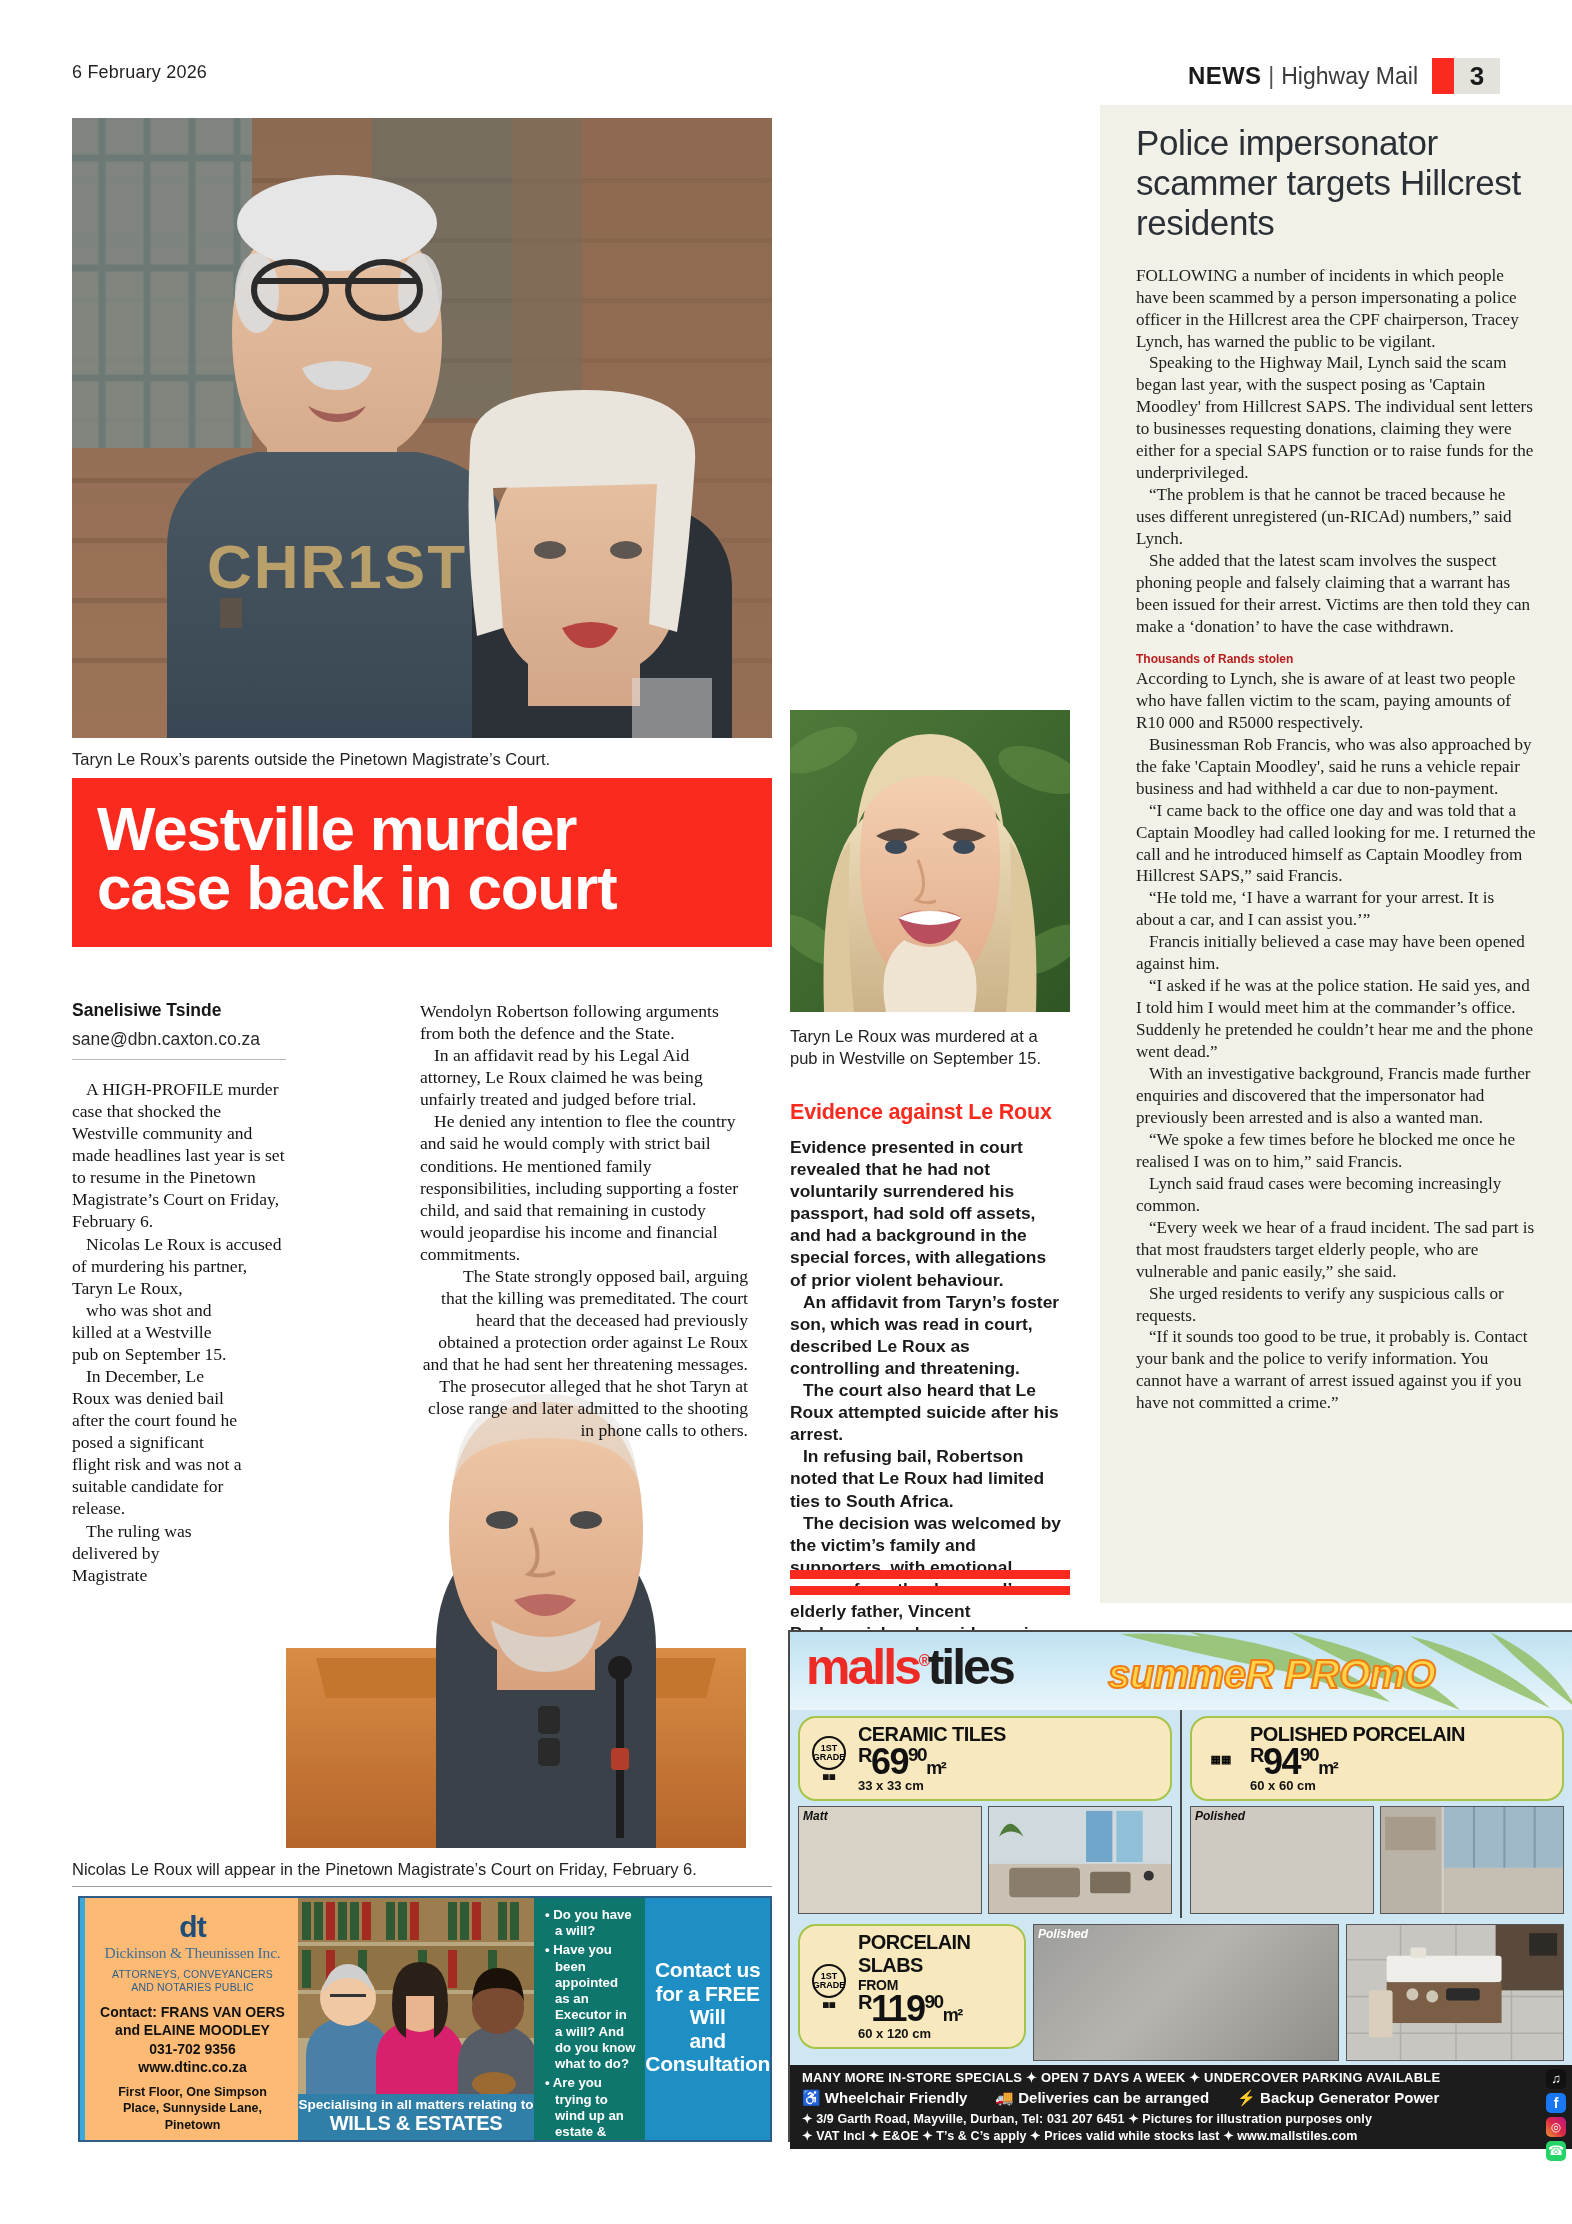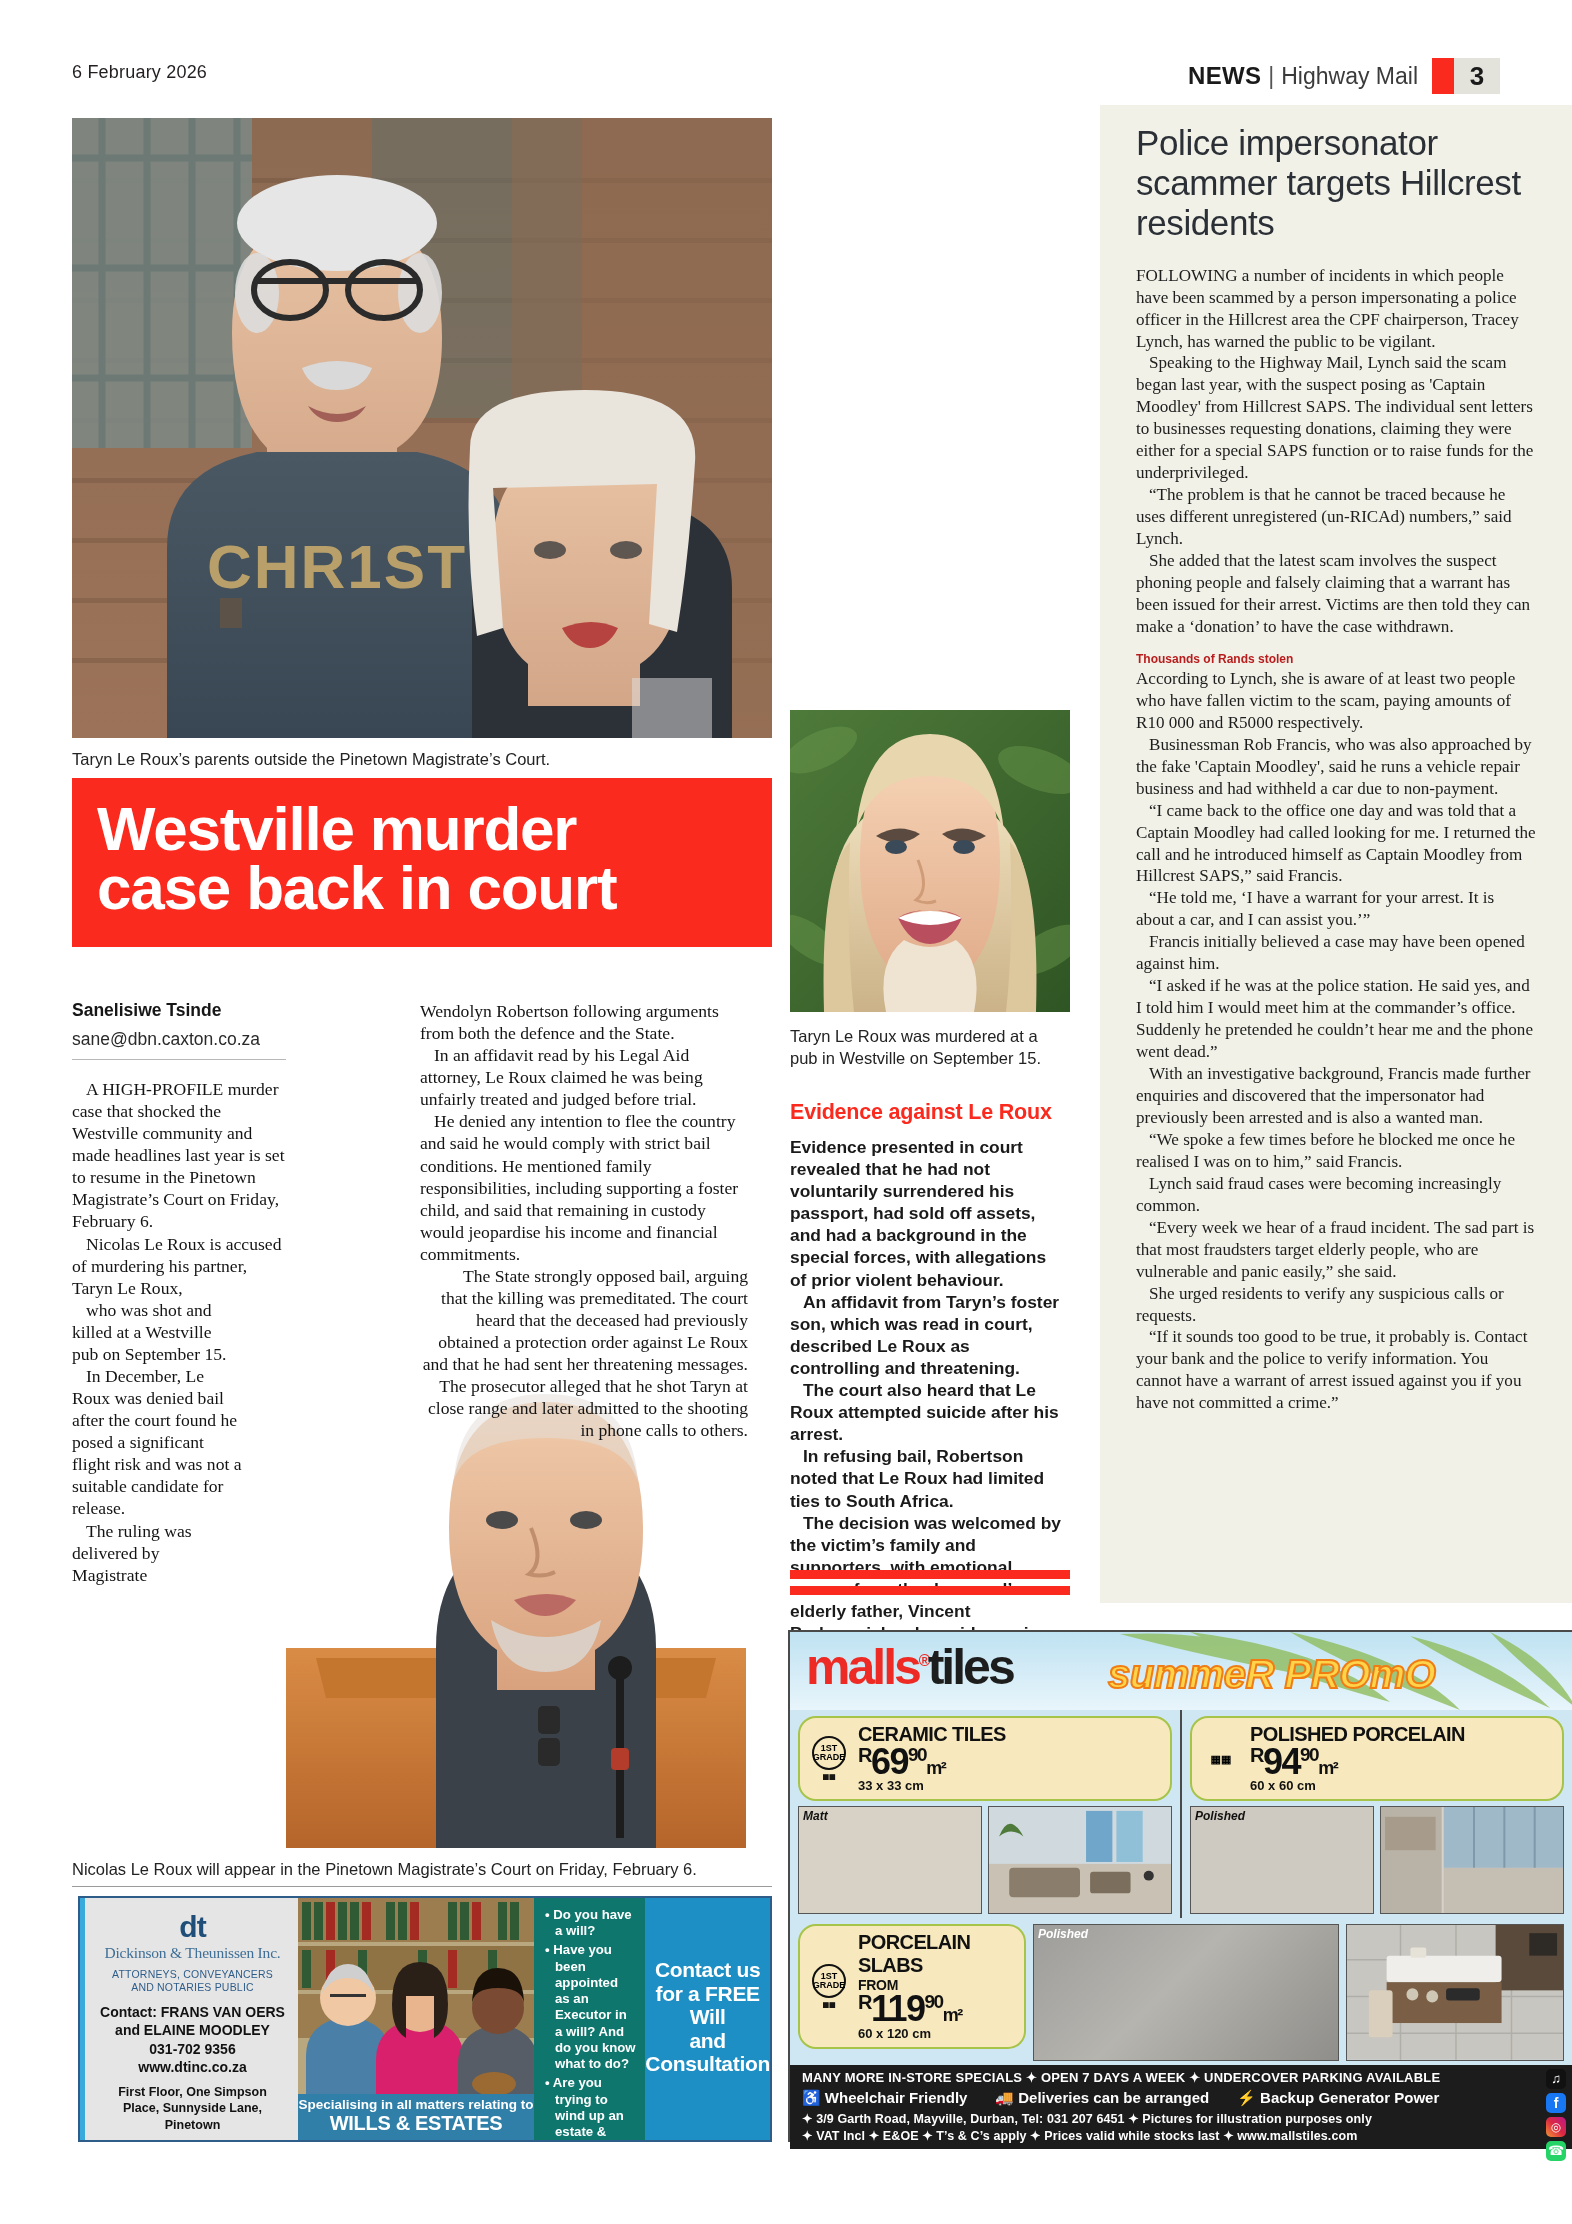--- a/index.html
+++ b/index.html
@@ -100,21 +100,21 @@
     font-family:"Liberation Sans", sans-serif;
     font-weight:bold;
   }
   #evidence-body p { text-indent:13px; }
   #evidence-body p.noind { text-indent:0; }
   #red-rule-1 { position:absolute; left:790px; top:1570px; width:280px; height:9px; background:#fa2a1e; }
   #red-rule-2 { position:absolute; left:790px; top:1586px; width:280px; height:9px; background:#fa2a1e; }
 
   
   #ad-law { position:absolute; left:78px; top:1896px; width:694px; height:246px; border:2px solid #2f5d8a; background:#ffffff; display:flex; }
-  #ad-law-left { width:218px; background:#e5e5e5; border-left:5px solid #3aa9dc; padding:8px 6px 4px 8px; text-align:center; }
+  #ad-law-left { width:218px; background:#fdba74; border-left:5px solid #3aa9dc; padding:8px 6px 4px 8px; text-align:center; }
   #dt-logo { font-size:30px; font-weight:bold; color:#1f4e79; letter-spacing:-1px; line-height:1; margin:6px 0 2px; }
   #dt-name { font-family:"Liberation Serif", serif; font-size:15.5px; color:#3f6f96; letter-spacing:-.2px; }
   #dt-sub { font-size:10.5px; color:#2f5d8a; margin-top:6px; line-height:1.25; letter-spacing:.2px; }
   #dt-contact { font-size:14px; font-weight:bold; color:#111; margin-top:9px; line-height:1.3; }
   #dt-addr { font-size:12.5px; font-weight:bold; color:#111; margin-top:8px; line-height:1.3; }
   #ad-law-mid { width:236px; position:relative; overflow:hidden; background:#c9b79a; }
   #ad-law-mid-band { position:absolute; left:0; bottom:0; width:100%; background:#2f7fa8; color:#fff; text-align:center; padding:3px 0 5px; }
   #band-l1 { font-size:13.5px; font-weight:bold; }
   #band-l2 { font-size:20px; font-weight:bold; letter-spacing:-.3px; }
   #ad-law-right { flex:1; background:#0f766e; color:#fff; display:flex; flex-direction:row; }

